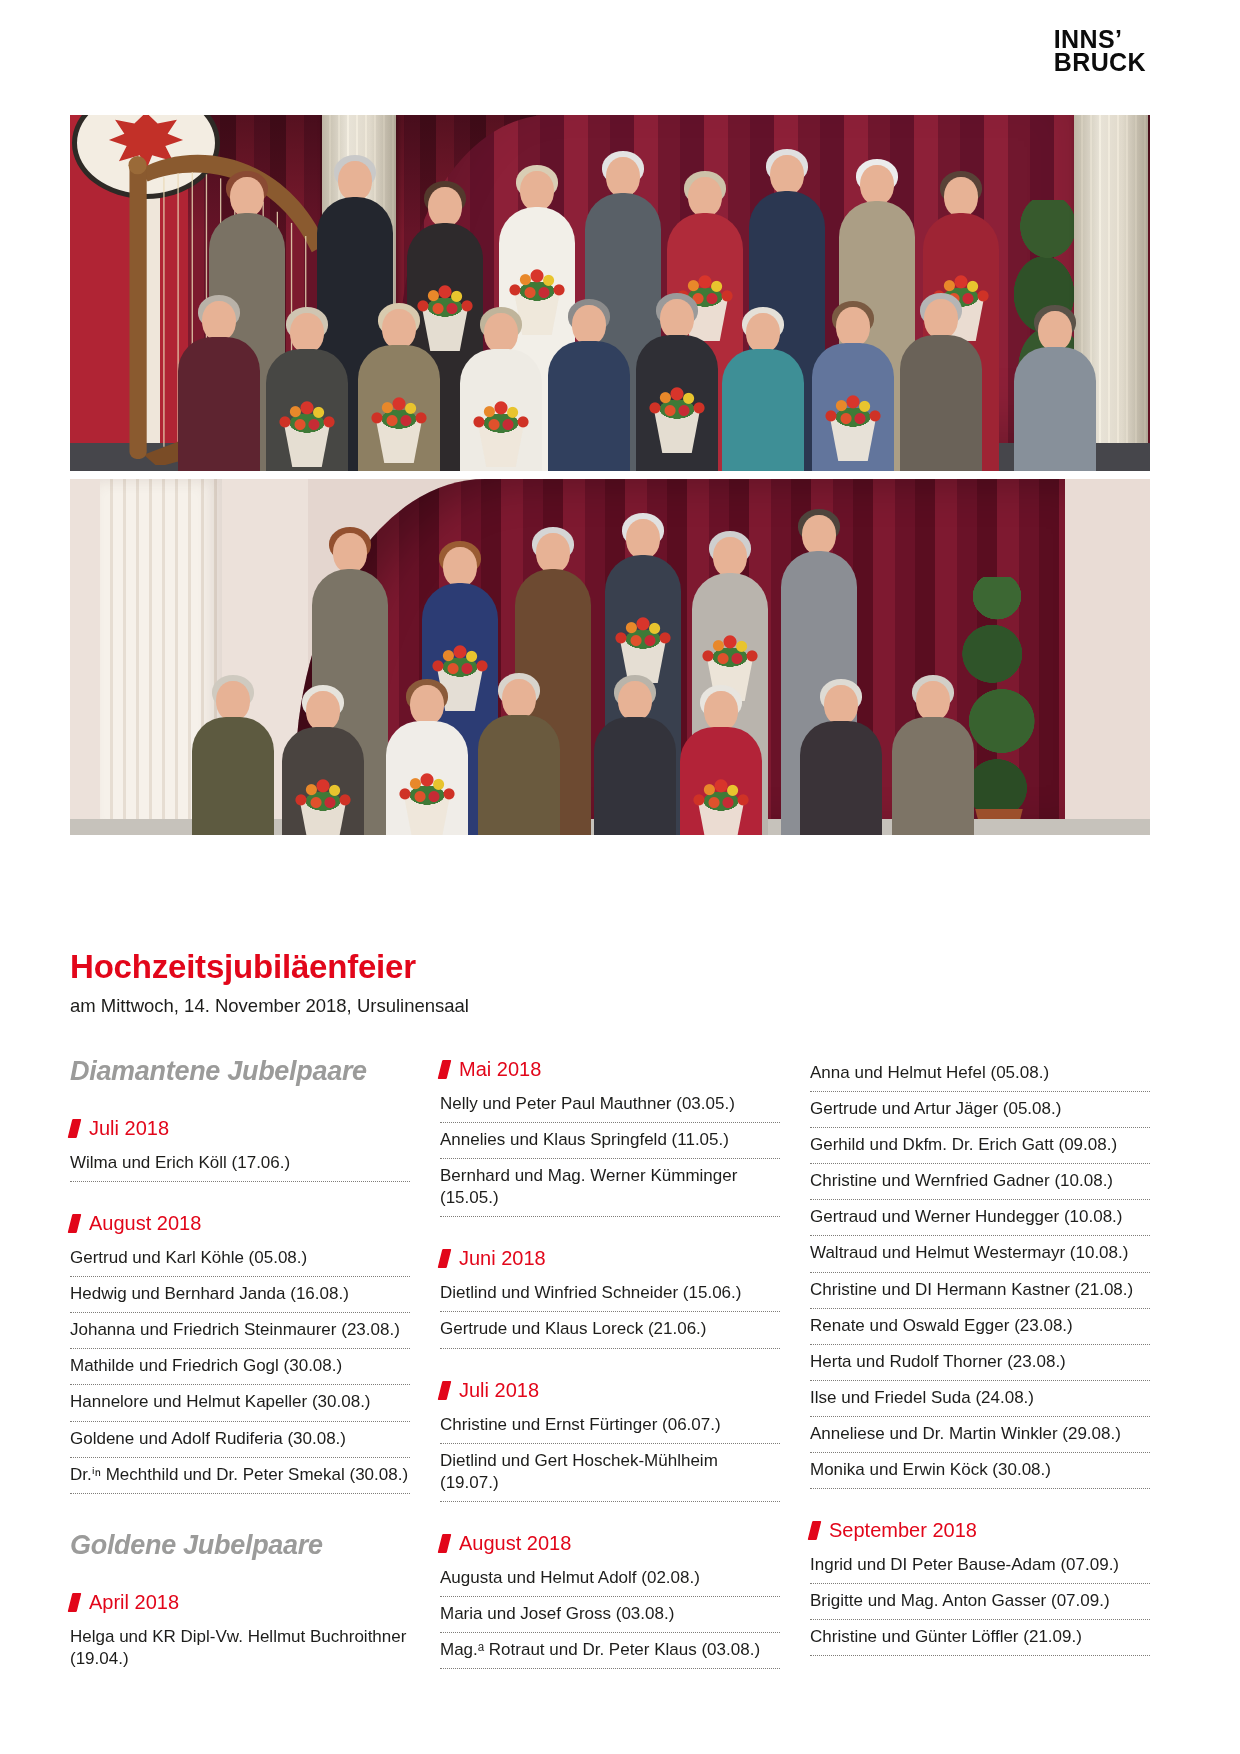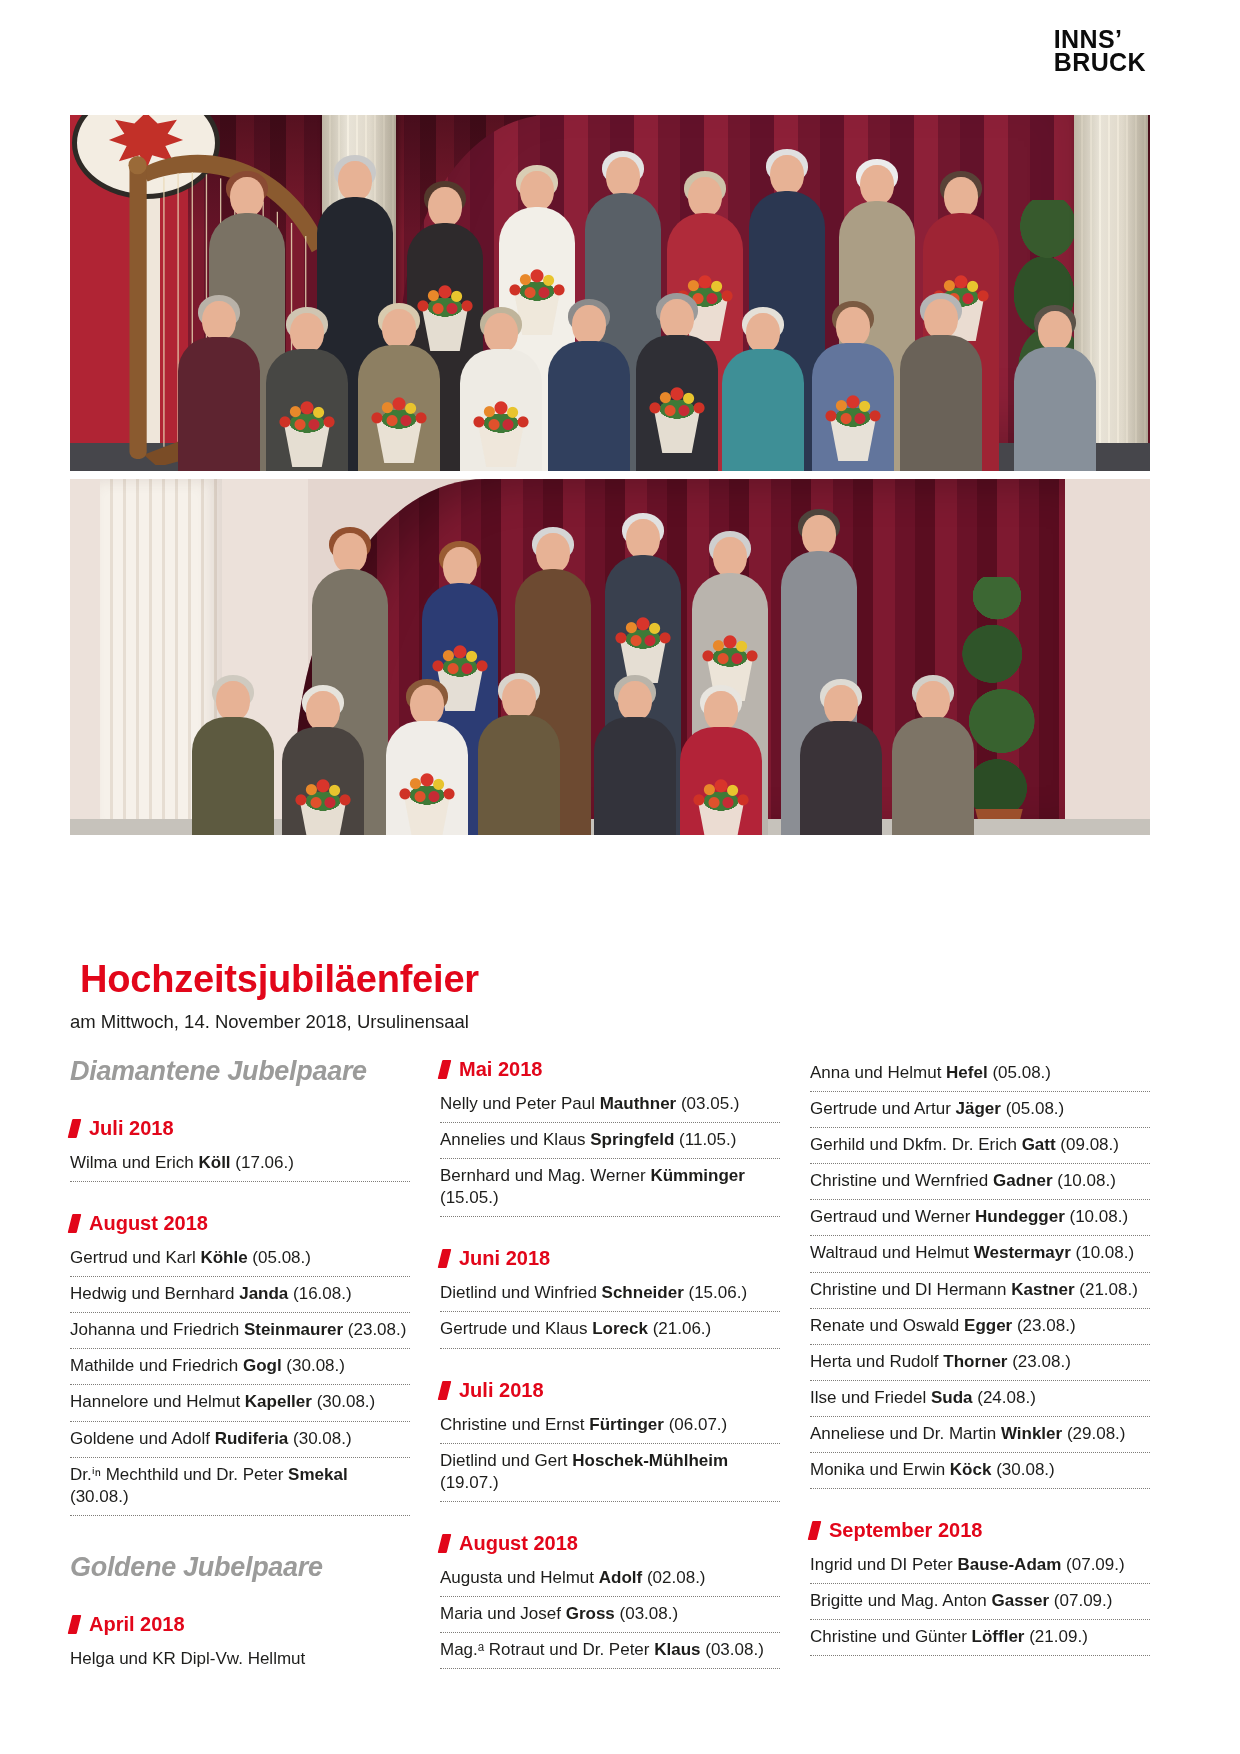--- a/index.html
+++ b/index.html
@@ -83,36 +83,36 @@
       radial-gradient(circle at 30% 28%, #e8882a 0 5px, transparent 6px),
       radial-gradient(circle at 50% 18%, #d8352b 0 6px, transparent 7px),
       radial-gradient(circle at 70% 30%, #e8c42e 0 5px, transparent 6px),
       radial-gradient(circle at 88% 55%, #cf3226 0 5px, transparent 6px),
       radial-gradient(circle at 38% 62%, #e0512c 0 5px, transparent 6px),
       radial-gradient(circle at 62% 62%, #c62b35 0 5px, transparent 6px),
       radial-gradient(ellipse 50% 42% at 50% 58%, #3f7a37 0 60%, transparent 61%); }
 
   
   .article-head { position:absolute; left:70px; top:948px; width:1080px; }
-  .article-head h1 { margin:10px; font-size:38px; font-weight:800; color:var(--accent); letter-spacing:-0.2px; }
+  .article-head h1 { margin:0; font-size:33px; font-weight:800; color:var(--accent); letter-spacing:-0.2px; }
   .article-head p  { margin:9px 0 0; font-size:18.5px; color:var(--text); }
 
   
   .columns { position:absolute; left:70px; top:1056px; width:1080px; display:flex; gap:30px; }
   .col { flex:0 0 340px; width:340px; }
   .group { font-style:italic; font-weight:700; font-size:27px; color:var(--gray-head);
            margin:36px 0 4px; letter-spacing:-0.3px; }
   .col .group:first-child { margin-top:0; }
-  .month { font-size:20px; font-weight:700; color:var(--accent); margin:30px 0 6px; }
+  .month { font-size:20px; font-weight:400; color:var(--accent); margin:30px 0 6px; }
   .col .month:first-child { margin-top:2px; }
   .month .slash { display:inline-block; width:9px; height:19px; background:var(--accent);
            transform:skewX(-14deg); border-radius:1px; margin-right:10px; vertical-align:-3px; }
   .entry { margin:0; font-size:17px; color:var(--text); line-height:1.3;
            padding:6px 0 7px; border-bottom:1px dotted #7f7d79; }
-  .entry strong { font-weight:700; }
+  .entry strong { font-weight:400; }
 
   
   .pagefoot { position:absolute; top:1700px; right:93px; display:flex; align-items:center; gap:10px; }
   .foot-mag { font-size:13px; font-weight:700; letter-spacing:1.3px; color:#4c4c4c; }
   .foot-slash { width:7px; height:17px; background:var(--accent); transform:skewX(-14deg); border-radius:1px; }
   .foot-num { font-size:20px; font-weight:700; color:#3f3f3f; }
 </style>
 </head>
 <body>
 

